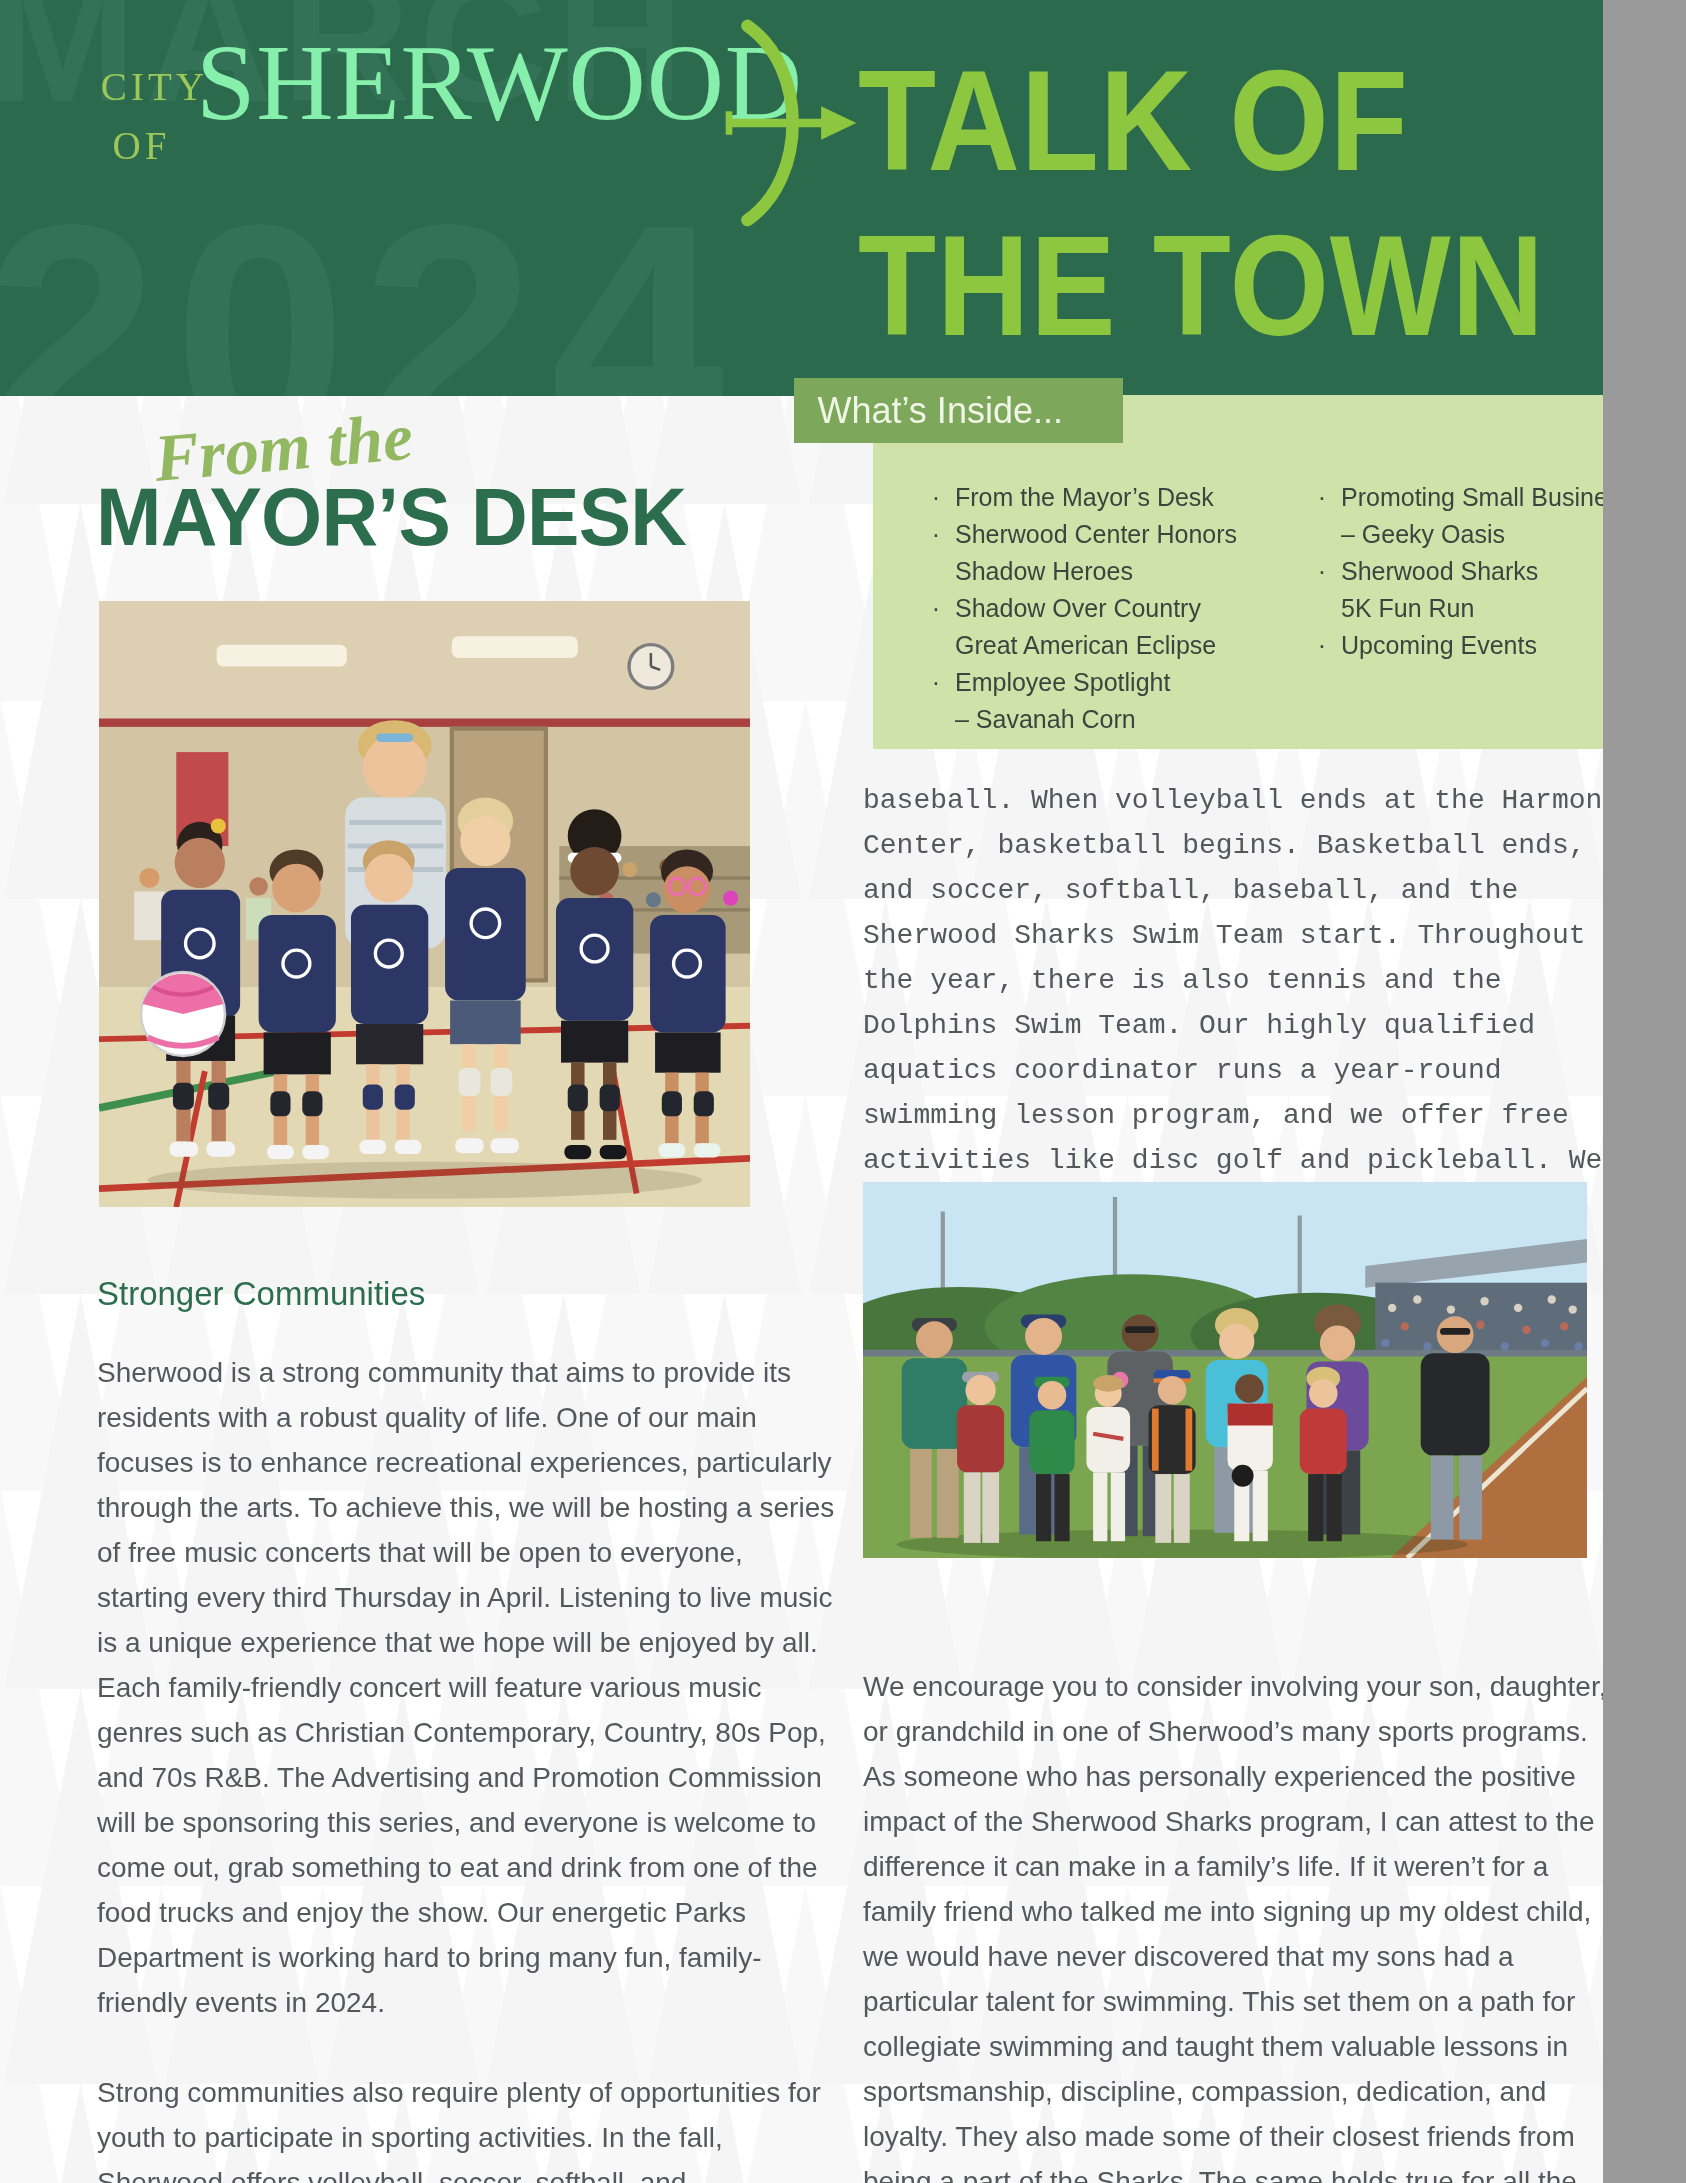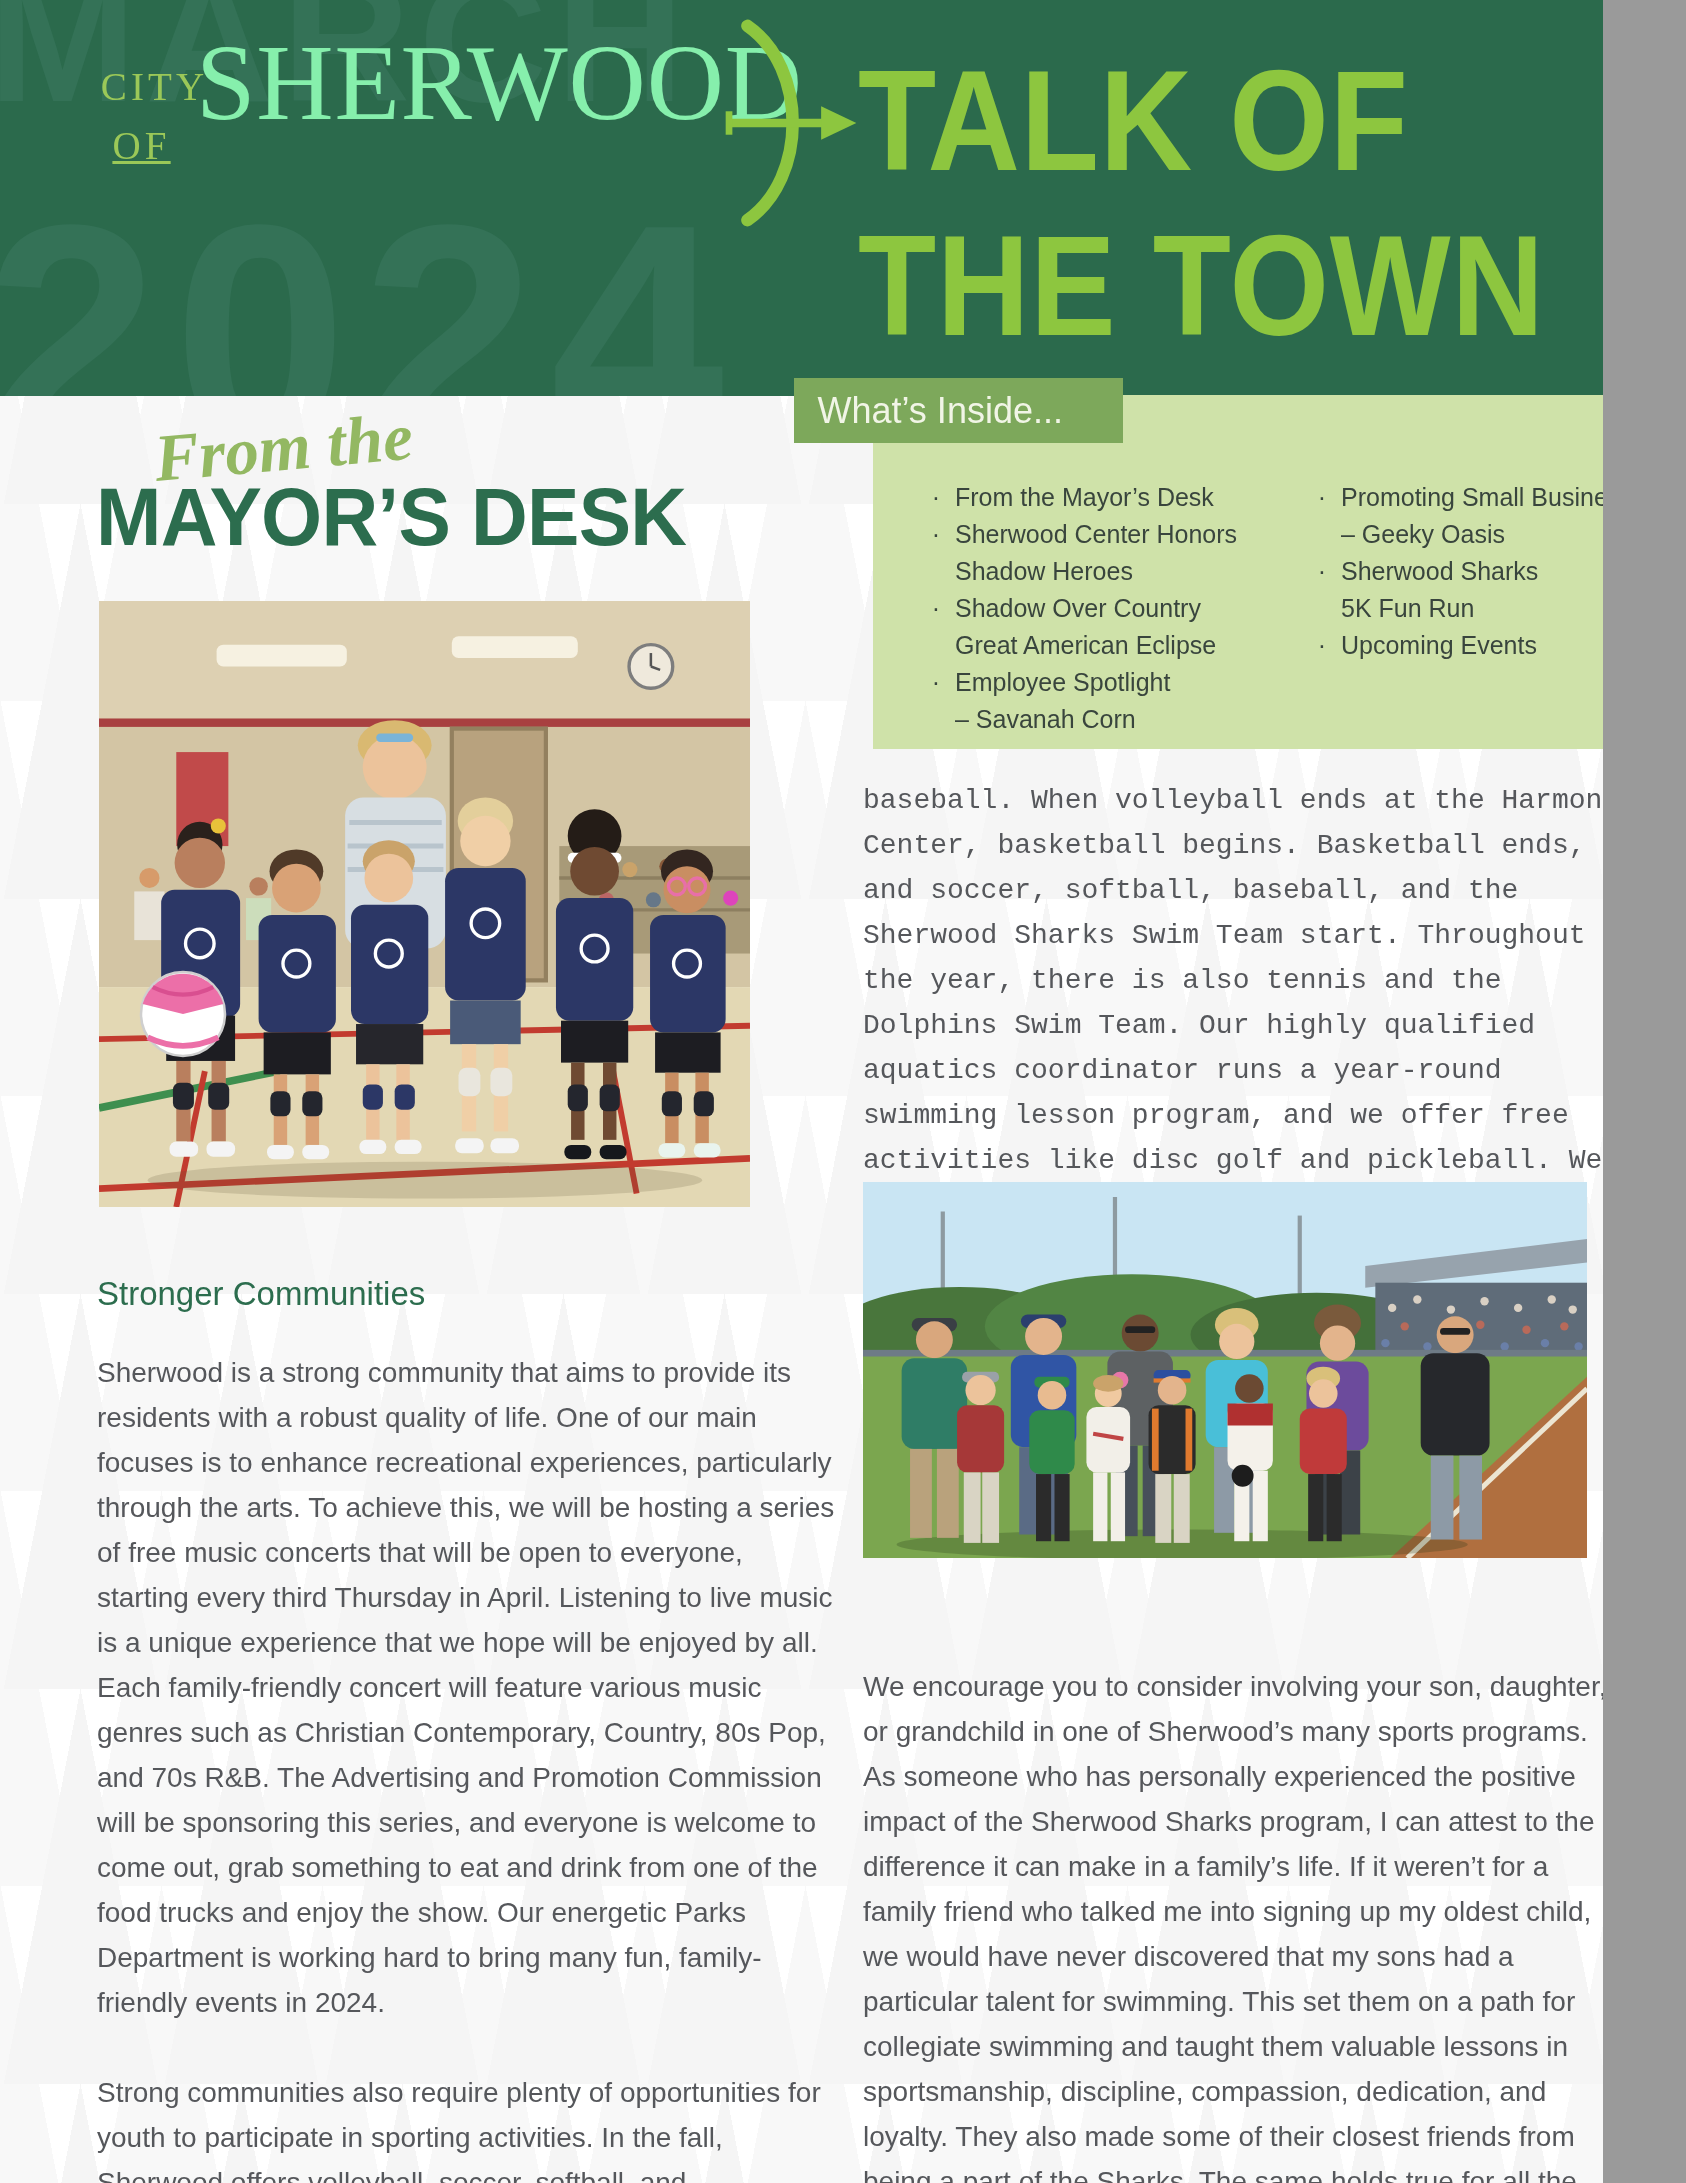--- a/index.html
+++ b/index.html
@@ -14,21 +14,21 @@
   }
 
   
   .masthead{position:absolute;left:0;top:0;width:1687px;height:396px;background:#2b6a4c;overflow:hidden;}
   .wm{position:absolute;font-weight:bold;color:#347257;line-height:1;letter-spacing:8.4px;white-space:nowrap;}
   .wm-month{left:-11.8px;top:-49px;font-size:178px;}
   .wm-year{left:-15px;top:178px;font-size:312px;letter-spacing:15px;}
   .logo{position:absolute;left:99px;top:40px;}
   .logo-small{position:absolute;color:#9bc858;font-family:"Liberation Serif",serif;font-size:39px;letter-spacing:4.2px;line-height:1;}
   .logo-city{left:1.7px;top:27px;}
-  .logo-of{left:13.4px;top:86px;text-decoration:underline;}
+  .logo-of{left:13.4px;top:86px;}
   .logo-name{position:absolute;left:97px;top:-10px;color:#86efac;font-family:"Liberation Serif",serif;font-size:107px;line-height:1;letter-spacing:0.8px;white-space:nowrap;}
   .bow{position:absolute;left:724px;top:18.5px;}
   .title{position:absolute;left:858px;top:49px;color:#8dc63f;font-weight:bold;line-height:1;letter-spacing:0.8px;white-space:nowrap;transform:scaleY(1.12);transform-origin:top left;}
   .title .t1,.title .t2{font-size:128px;}
   .title .t2{margin-top:18.5px;}
 
   
   .wi-tab{position:absolute;left:794px;top:378px;width:329px;height:65px;background:#7da85b;color:#f1f5e6;
           font-size:36px;line-height:65px;padding-left:23.5px;box-sizing:border-box;white-space:nowrap;}
   .wi-panel{position:absolute;left:873px;top:395px;width:814px;height:354px;background:#cfe2a9;}

